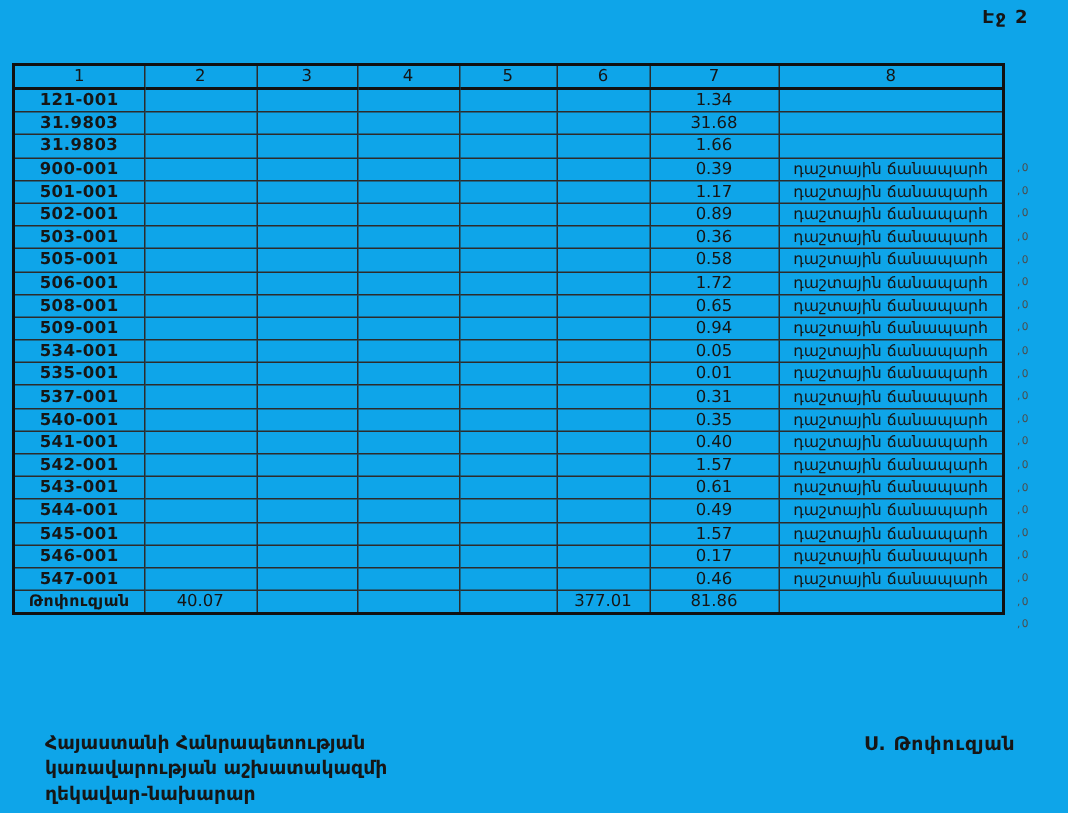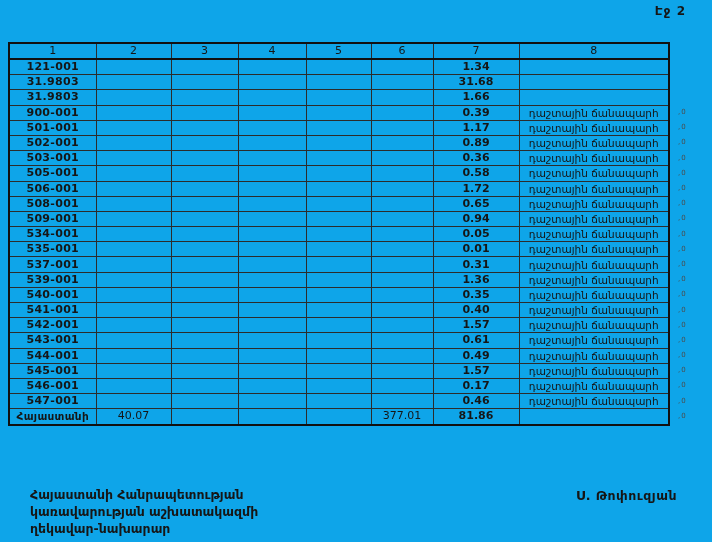--- a/index.html
+++ b/index.html
@@ -30,21 +30,21 @@
     white-space:nowrap;
     overflow:hidden;
   }
   table.sheet{border:2px solid #111;}
   table.sheet thead th{
     font-weight:normal;text-align:center;height:14px;
     border-bottom:2px solid #111;
   }
   td.col1{text-align:center;font-weight:600;letter-spacing:0.3px;}
   td.col2,td.col3,td.col4,td.col5,td.col6,td.col7{text-align:center;}
-  td.col7{font-weight:700;margin-top:32px;}
+  td.col7{font-weight:400;margin-top:32px;}
   td.col8{text-align:center;padding-left:4px;font-size:10.5px;}
   tr.total-row td.col1{font-weight:600;text-align:center;font-size:10.5px;}
   .margin-note{
     position:absolute;left:678px;
     font-size:7px;color:#4c4c4c;letter-spacing:1px;
     line-height:8px;
   }
   .footer-org{
     position:absolute;left:30px;top:486px;
     font-size:12.5px;font-weight:bold;line-height:17px;
@@ -219,30 +219,20 @@
           <td class="col1">537-001</td>
           <td class="col2">&nbsp;</td>
           <td class="col3">&nbsp;</td>
           <td class="col4">&nbsp;</td>
           <td class="col5">&nbsp;</td>
           <td class="col6">&nbsp;</td>
           <td class="col7">0.31</td>
           <td class="col8">դաշտային ճանապարհ</td>
         </tr>
         <tr>
-          <td class="col1">539-001</td>
-          <td class="col2">&nbsp;</td>
-          <td class="col3">&nbsp;</td>
-          <td class="col4">&nbsp;</td>
-          <td class="col5">&nbsp;</td>
-          <td class="col6">&nbsp;</td>
-          <td class="col7">1.36</td>
-          <td class="col8">դաշտային ճանապարհ</td>
-        </tr>
-        <tr>
           <td class="col1">540-001</td>
           <td class="col2">&nbsp;</td>
           <td class="col3">&nbsp;</td>
           <td class="col4">&nbsp;</td>
           <td class="col5">&nbsp;</td>
           <td class="col6">&nbsp;</td>
           <td class="col7">0.35</td>
           <td class="col8">դաշտային ճանապարհ</td>
         </tr>
         <tr>
@@ -309,21 +299,21 @@
           <td class="col1">547-001</td>
           <td class="col2">&nbsp;</td>
           <td class="col3">&nbsp;</td>
           <td class="col4">&nbsp;</td>
           <td class="col5">&nbsp;</td>
           <td class="col6">&nbsp;</td>
           <td class="col7">0.46</td>
           <td class="col8">դաշտային ճանապարհ</td>
         </tr>
         <tr class="total-row">
-          <td class="col1">Հայաստանի</td>
+          <td class="col1">Թոփուզյան</td>
           <td class="col2">40.07</td>
           <td class="col3">&nbsp;</td>
           <td class="col4">&nbsp;</td>
           <td class="col5">&nbsp;</td>
           <td class="col6">377.01</td>
           <td class="col7">81.86</td>
           <td class="col8">&nbsp;</td>
         </tr>
       </tbody>
   </table>

